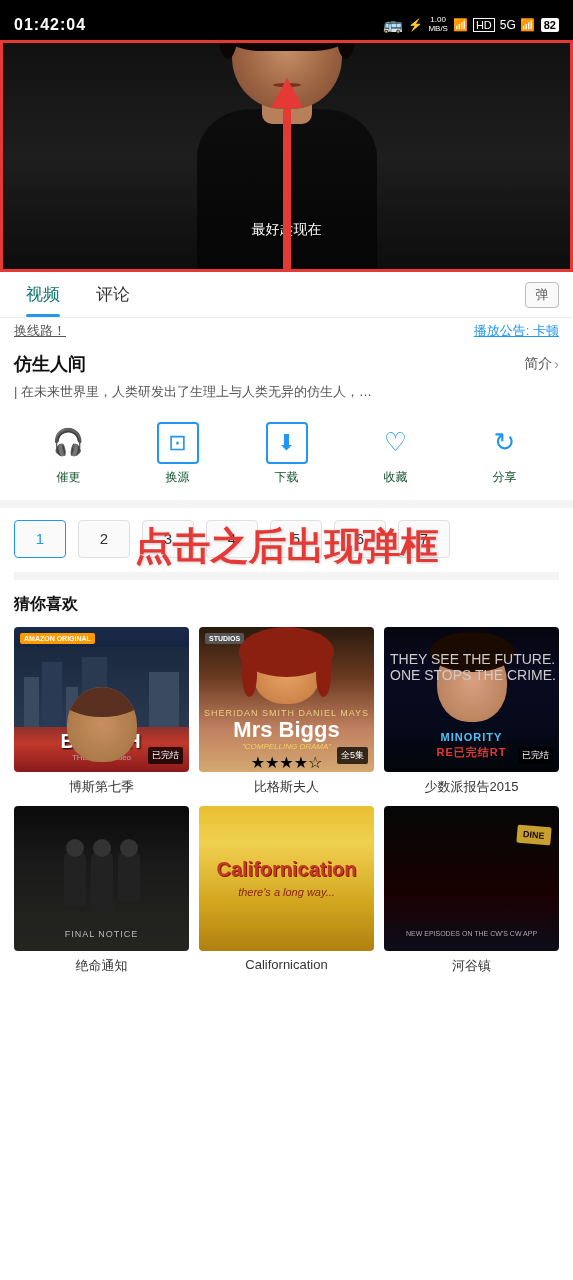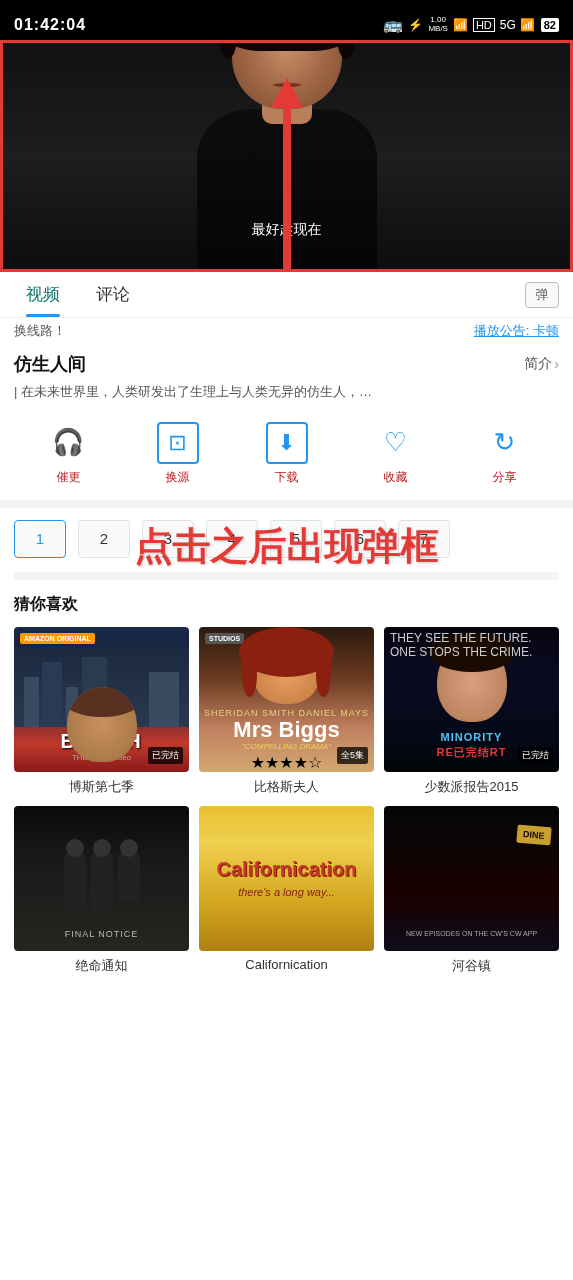--- a/index.html
+++ b/index.html
@@ -132,21 +132,21 @@
 
     
     .info-bar {
       padding: 4px 14px;
       display: flex;
       justify-content: space-between;
       font-size: 13px;
       color: #555;
       background: #fff;
     }
-    .info-bar .left { color: #555; }
+    .info-bar .left { color: #555; text-decoration: underline; }
     .info-bar .right { color: #2196F3; text-decoration: underline; }
 
     
     .title-section {
       padding: 8px 14px 4px;
       display: flex;
       justify-content: space-between;
       align-items: center;
     }
     .show-title {
@@ -190,21 +190,21 @@
       width: 42px;
       height: 42px;
       display: flex;
       align-items: center;
       justify-content: center;
       font-size: 26px;
       color: #2196F3;
     }
     .action-label {
       font-size: 12px;
-      color: #b91c1c;
+      color: #14532d;
     }
 
     
     .episodes-section {
       padding: 12px 14px 0;
     }
     .episodes-header {
       display: flex;
       justify-content: space-between;
       align-items: center;
@@ -553,21 +553,21 @@
       <div class="recommend-poster poster-minority" style="background:linear-gradient(180deg,#050510 0%,#0a0a20 30%,#050a1a 70%,#020408 100%);">
 
         <div style="position:absolute;top:15px;left:50%;transform:translateX(-50%);width:80px;height:90px;">
           <div style="width:70px;height:80px;background:radial-gradient(#d8a080,#b07850);border-radius:50% 50% 45% 45%;margin:0 auto;position:relative;">
             <div style="position:absolute;top:-10px;left:-8px;right:-8px;height:40px;background:#1a0a00;border-radius:50%;"></div>
           </div>
         </div>
 
         <div style="color:#4fc3f7;font-size:11px;font-weight:900;letter-spacing:1px;text-align:center;margin-bottom:2px;">MINORITY</div>
         <div style="color:#e53935;font-size:11px;font-weight:900;letter-spacing:1px;text-align:center;margin-bottom:2px;">RE已完结RT</div>
-        <div style="position:absolute;top:4px;left:6px;color:#ccc;font-size:12px;">THEY SEE THE FUTURE.<br>ONE STOPS THE CRIME.</div>
+        <div style="position:absolute;top:24px;left:6px;color:#ccc;font-size:14px;">THEY SEE THE FUTURE.<br>ONE STOPS THE CRIME.</div>
         <div style="position:absolute;bottom:8px;right:6px;background:rgba(0,0,0,0.75);color:#fff;font-size:9px;padding:2px 4px;border-radius:2px;">已完结</div>
       </div>
       <div class="recommend-name">少数派报告2015</div>
     </div>
 
     <div class="recommend-item">
       <div class="recommend-poster poster-notice" style="background:linear-gradient(180deg,#0a0a0a 0%,#1a1a1a 40%,#252520 100%);">
 
         <div style="position:absolute;bottom:40px;left:50%;transform:translateX(-50%);display:flex;gap:5px;">
           <div style="width:22px;height:55px;background:#222;border-radius:8px 8px 0 0;position:relative;">

